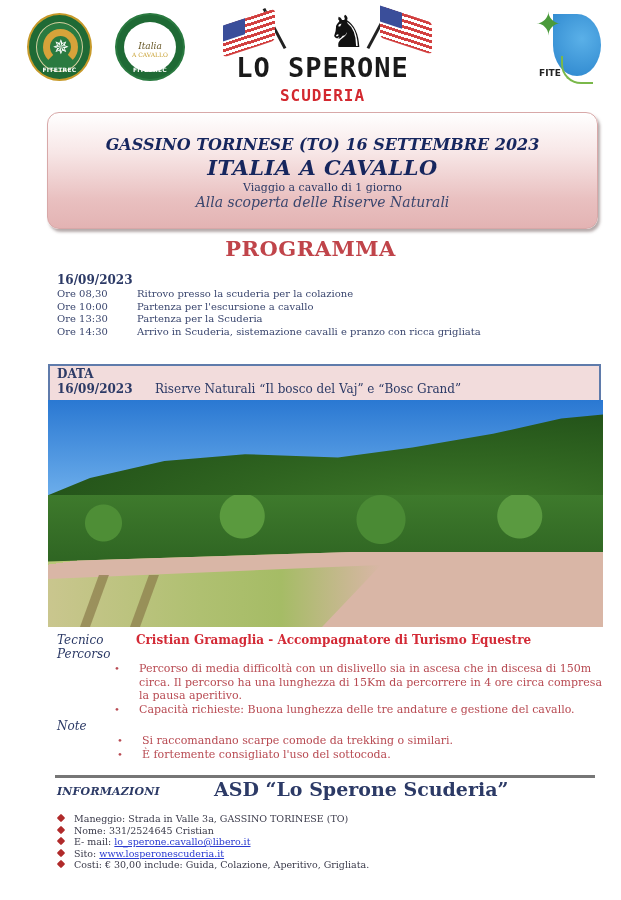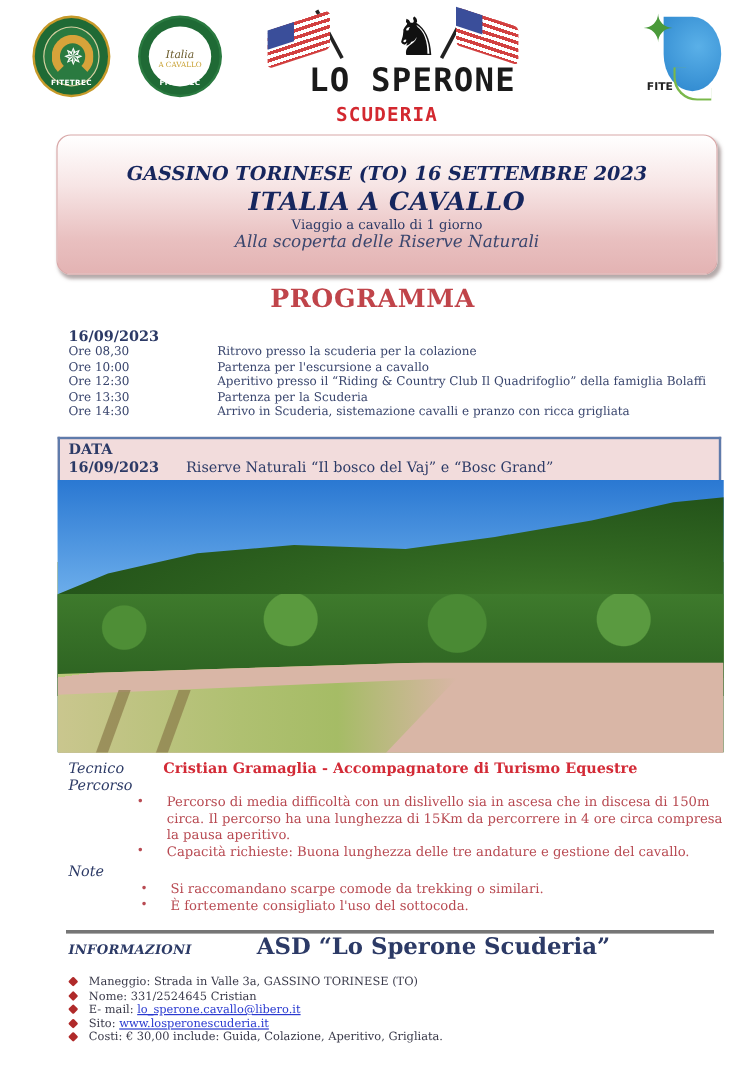--- a/index.html
+++ b/index.html
@@ -21,21 +21,21 @@
 
     .sperone { position:absolute; left: 215px; top: 2px; width: 215px; height: 105px; }
     .flag { position:absolute; width: 52px; height: 32px; background: repeating-linear-gradient(180deg, #d24040 0 3px, #ffffff 3px 6px); transform: skewY(-18deg); border-radius: 4px; }
     .flag::before { content:""; position:absolute; left:0; top:0; width:22px; height:16px; background:#3a4e9a; }
     .flag.left { left: 8px; top: 15px; }
     .flag.right { left: 165px; top: 12px; transform: skewY(18deg); }
     .flagpole { position:absolute; width:3px; height:45px; background:#222; }
     .flagpole.left { left: 58px; top: 4px; transform: rotate(-28deg); }
     .flagpole.right { left: 162px; top: 4px; transform: rotate(28deg); }
     .horse { position:absolute; left: 112px; top: 8px; font-size: 44px; line-height: 44px; color:#111; font-family:"DejaVu Sans", sans-serif; }
-    .sperone-title { position:absolute; left: 0; top: 50px; width: 215px; text-align:right; font-family:"DejaVu Sans Mono", monospace; font-weight:bold; font-size: 27px; color:#1a1a1a; letter-spacing: 1px; }
+    .sperone-title { position:absolute; left: 0; top: 50px; width: 215px; text-align:center; font-family:"DejaVu Sans Mono", monospace; font-weight:bold; font-size: 27px; color:#1a1a1a; letter-spacing: 1px; }
     .sperone-sub { position:absolute; left: 0; top: 84px; width: 215px; text-align:center; font-family:"DejaVu Sans Mono", monospace; font-weight:bold; font-size: 16px; color:#d3282f; letter-spacing: 1px; }
 
     .fite { position:absolute; left: 531px; top: 6px; width: 70px; height: 80px; }
     .fite .globe { position:absolute; left: 22px; top: 8px; width: 48px; height: 62px; border-radius: 0 50% 50% 50%; background: radial-gradient(circle at 60% 40%, #5ab0e8, #2a84cc); }
     .fite .compass { position:absolute; left: 4px; top: 2px; font-size: 32px; line-height:32px; color:#4a9a3a; font-family:"DejaVu Sans", sans-serif; }
     .fite .label { position:absolute; left: 8px; top: 62px; font-family:"DejaVu Sans", sans-serif; font-size: 9px; color:#222; font-weight:bold; }
     .fite .grid { position:absolute; left: 30px; top: 50px; width: 32px; height: 28px; border-left: 2px solid #7ab84a; border-bottom:2px solid #7ab84a; border-radius: 0 0 0 20px; }
 
     
     .title-box {
@@ -49,21 +49,21 @@
     .tb-line2 { margin-top: 1px; font-size: 21px; font-weight: bold; font-style: italic; color: #16265e; letter-spacing: 0.5px; }
     .tb-line3 { margin-top: 1px; font-size: 11px; color: #2c3a66; }
     .tb-line4 { margin-top: 0px; font-size: 14px; font-style: italic; color: #3a466e; }
 
     
     .programma-title { position:absolute; left:0; top: 236px; width: 621px; text-align:center; font-size: 21px; font-weight:bold; color: #c0444a; letter-spacing: 0.5px; }
     .prog-date { position:absolute; left: 57px; top: 273px; font-size: 12px; font-weight:bold; color:#2c3a66; }
     .prog-list { position:absolute; left: 57px; top: 288px; width: 540px; }
     .prog-row { display:flex; font-size: 10px; line-height: 12.6px; color:#3a466e; }
     .prog-row .t { width: 80px; flex: none; }
-    .prog-row .d { flex: 1; margin-left: 44px; }
+    .prog-row .d { flex: 1; }
 
     
     .data-strip {
       position:absolute; left: 48px; top: 364px; width: 553px; height: 36px;
       background: #f2dcdc; border: 2px solid #5f7bab; border-bottom: none;
       padding: 1px 7px;
     }
     .ds-label { font-size: 12px; font-weight:bold; color:#2c3a66; line-height: 14px; }
     .ds-row { display:flex; font-size: 12px; line-height: 16px; }
     .ds-date { width: 98px; font-weight:bold; color:#2c3a66; }
@@ -169,24 +169,20 @@
 <div class="prog-list">
   <div class="prog-row">
     <span class="t">Ore 08,30</span>
     <span class="d">Ritrovo presso la scuderia per la colazione</span>
   </div>
   <div class="prog-row">
     <span class="t">Ore 10:00</span>
     <span class="d">Partenza per l'escursione a cavallo</span>
   </div>
   <div class="prog-row">
-    <span class="t">Ore 12:30</span>
-    <span class="d">Aperitivo presso il “Riding &amp; Country Club Il Quadrifoglio” della famiglia Bolaffi</span>
-  </div>
-  <div class="prog-row">
     <span class="t">Ore 13:30</span>
     <span class="d">Partenza per la Scuderia</span>
   </div>
   <div class="prog-row">
     <span class="t">Ore 14:30</span>
     <span class="d">Arrivo in Scuderia, sistemazione cavalli e pranzo con ricca grigliata</span>
   </div>
 </div>
 
 <div class="data-strip">

